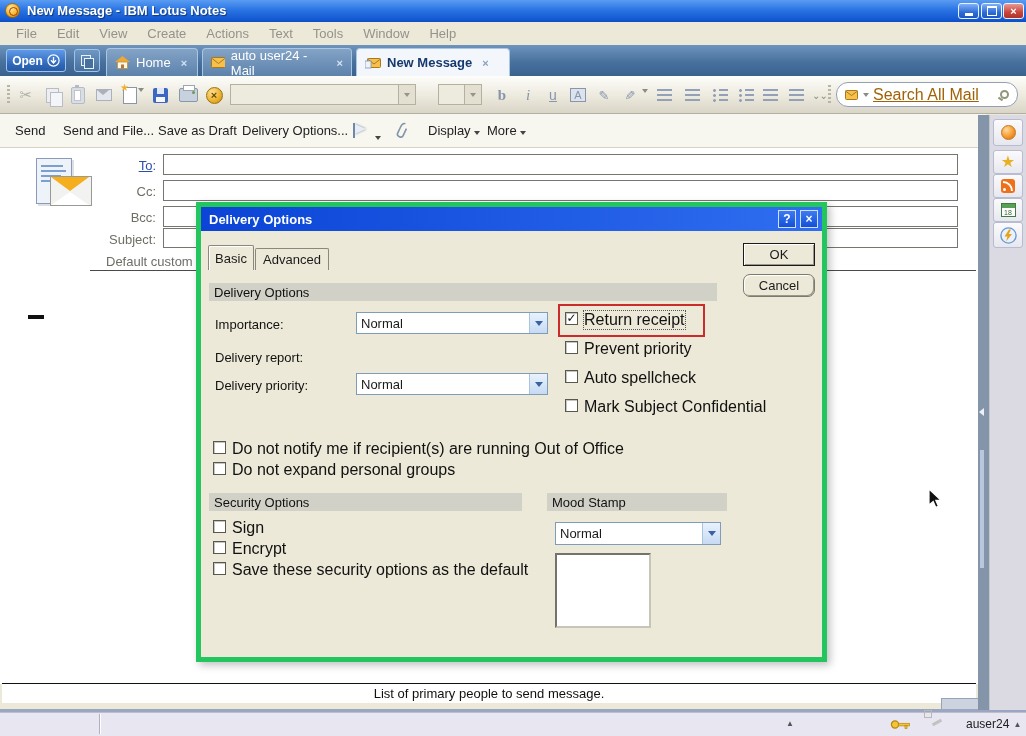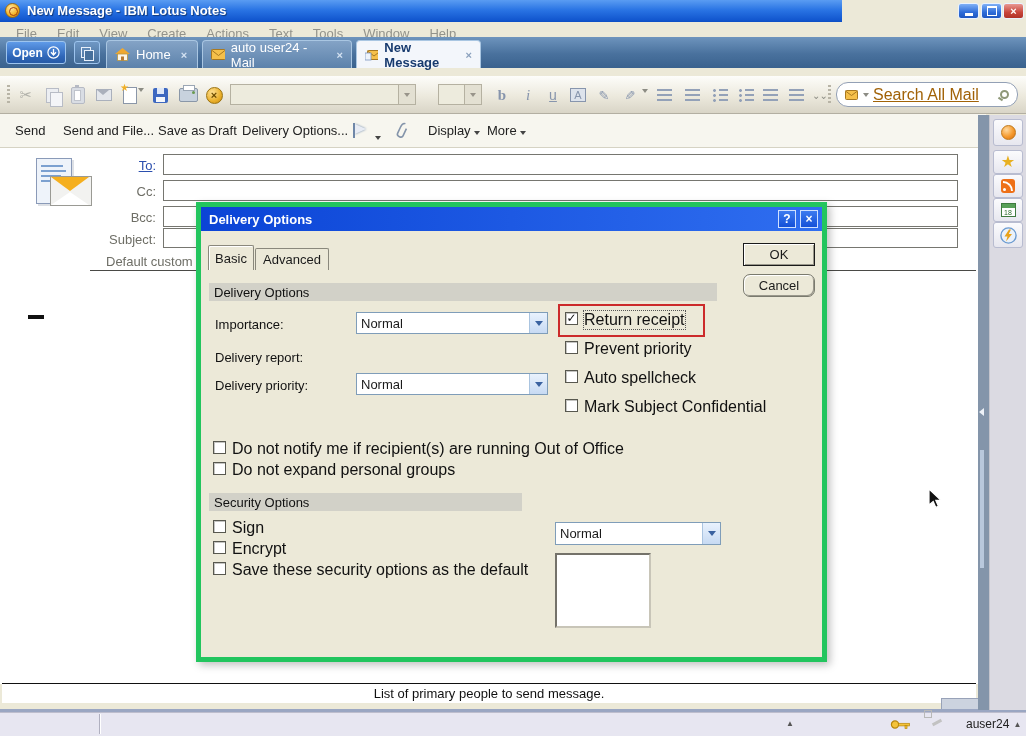--- a/index.html
+++ b/index.html
@@ -2,39 +2,39 @@
 <html><head>
 <meta charset="utf-8">
 <style>
   html,body{margin:0;padding:0;background:#ece9d8;}
   body{width:1026px;height:736px;overflow:hidden;
        font-family:"Liberation Sans","DejaVu Sans",sans-serif;font-size:13px;color:#1a1a1a;}
   .screen{position:relative;width:1026px;height:736px;background:#ece9d8;overflow:hidden;}
   .abs{position:absolute;}
 
   
-  .titlebar{left:0;top:0;width:842px;height:22px;
+  .titlebar{left:0;top:0;width:1026px;height:22px;
     background:linear-gradient(180deg,#5a9cf2 0%,#2a74e4 45%,#1257cf 90%,#0c4ec4 100%);}
   .app-icon{left:5px;top:3px;width:15px;height:15px;border-radius:50%;
     background:radial-gradient(circle at 38% 32%,#ffe9a8,#f5b21e 60%,#cf7d10);border:1px solid #9a6a10;box-sizing:border-box;}
   .app-icon::after{content:"";position:absolute;left:3px;top:3px;width:7px;height:7px;border-radius:50%;border:1.5px solid #a33d10;}
   .title-text{left:27px;top:3px;color:#fff;font-weight:bold;font-size:13px;text-shadow:1px 1px 1px rgba(0,0,0,.45);}
   .wbtn{top:3px;width:21px;height:16px;border-radius:3px;border:1px solid #e9f2ff;box-sizing:border-box;
     color:#fff;font-weight:bold;font-size:11px;display:flex;align-items:center;justify-content:center;}
   .wbtn.blue{background:linear-gradient(180deg,#7fb0f6,#2e6cd8 60%,#1e56c0);}
   .wbtn.red{background:linear-gradient(180deg,#e89892,#c8453a 60%,#b03328);}
   .min-glyph{display:block;width:8px;height:3px;background:#fff;margin-top:7px;}
   .rest-glyph{display:block;width:8px;height:7px;border:1.5px solid #fff;border-top-width:2.5px;background:transparent;}
 
   
   .menubar{left:0;top:22px;width:1026px;height:23px;background:#ece9d8;display:flex;align-items:center;padding-left:6px;box-sizing:border-box;}
   .menu-item{color:#93938b;padding:2px 10px;font-size:13px;}
 
   
-  .tabbar{left:0;top:37px;width:1026px;height:31px;
+  .tabbar{left:0;top:45px;width:1026px;height:31px;
     background:linear-gradient(180deg,#6e94bd 0%,#49719d 55%,#3a628e 100%);}
   .open-btn{left:6px;top:4px;width:60px;height:23px;border-radius:3px;border:1px solid #9dc4ee;box-sizing:border-box;
     background:linear-gradient(180deg,#5f9ae8,#2e66b8 70%,#275aa6);display:flex;align-items:center;justify-content:center;gap:4px;
     color:#fff;font-weight:bold;font-size:12px;}
   .winlist-btn{left:74px;top:4px;width:26px;height:23px;border-radius:3px;border:1px solid #9dc4ee;box-sizing:border-box;
     background:linear-gradient(180deg,#6f97c4,#47709c);display:flex;align-items:center;justify-content:center;}
   .pagepair{position:relative;width:12px;height:12px;}
   .pagepair i{position:absolute;display:block;width:8px;height:9px;border:1.2px solid #e8f0fa;background:transparent;}
   .pagepair i:first-child{left:0;top:0;}
   .pagepair i:last-child{left:3px;top:3px;background:#47709c;}
@@ -234,21 +234,21 @@
       <span class="x">×</span>
     </span>
     <span class="abs tab" style="left:202px;width:150px;">
       <svg width="15" height="11">
           <rect x="0.5" y="0.5" width="14" height="10" rx="1" fill="#f6c04a" stroke="#a87820"></rect>
           <polyline points="0.5,1 7.5,6.5 14.5,1" fill="none" stroke="#a87820"></polyline>
         </svg>
       <span>auto user24 - Mail</span>
       <span class="x">×</span>
     </span>
-    <span class="abs tab active" style="left:356px;width:125px;align-items:center;">
+    <span class="abs tab active" style="left:356px;width:154px;align-items:center;">
       <svg width="16" height="12">
           <rect x="2.5" y="1.5" width="13" height="9" rx="1" fill="#f6c04a" stroke="#a87820"></rect>
           <polyline points="2.5,2 9,7 15.5,2" fill="none" stroke="#a87820"></polyline>
           <rect x="0" y="4" width="6" height="7" fill="#eef3fa" stroke="#7a96c0" stroke-width="0.8"></rect>
         </svg>
       <span>New Message</span>
       <span class="x">×</span>
     </span>
   </div>
 
@@ -463,20 +463,21 @@
     <span class="cbrow" style="left:12px;top:234px;">
       <span class="cb"></span>
       <span class="cbl">Do not notify me if recipient(s) are running Out of Office</span>
     </span>
     <span class="cbrow" style="left:12px;top:255px;">
       <span class="cb"></span>
       <span class="cbl">Do not expand personal groups</span>
     </span>
 
     <span class="secbar" style="left:8px;top:286px;width:313px;">Security Options</span>
+    <span class="secbar" style="left:346px;top:286px;width:180px;">Mood Stamp</span>
 
     <span class="cbrow" style="left:12px;top:313px;justify-content:space-between;">
       <span class="cb"></span>
       <span class="cbl">Sign</span>
     </span>
     <span class="cbrow" style="left:12px;top:334px;">
       <span class="cb"></span>
       <span class="cbl">Encrypt</span>
     </span>
     <span class="cbrow" style="left:12px;top:355px;">

